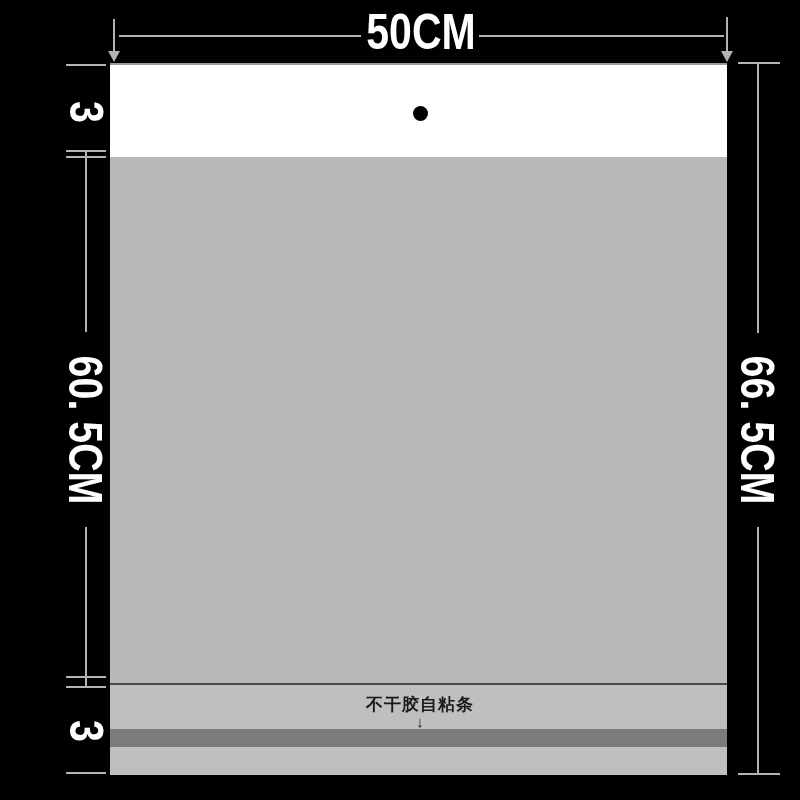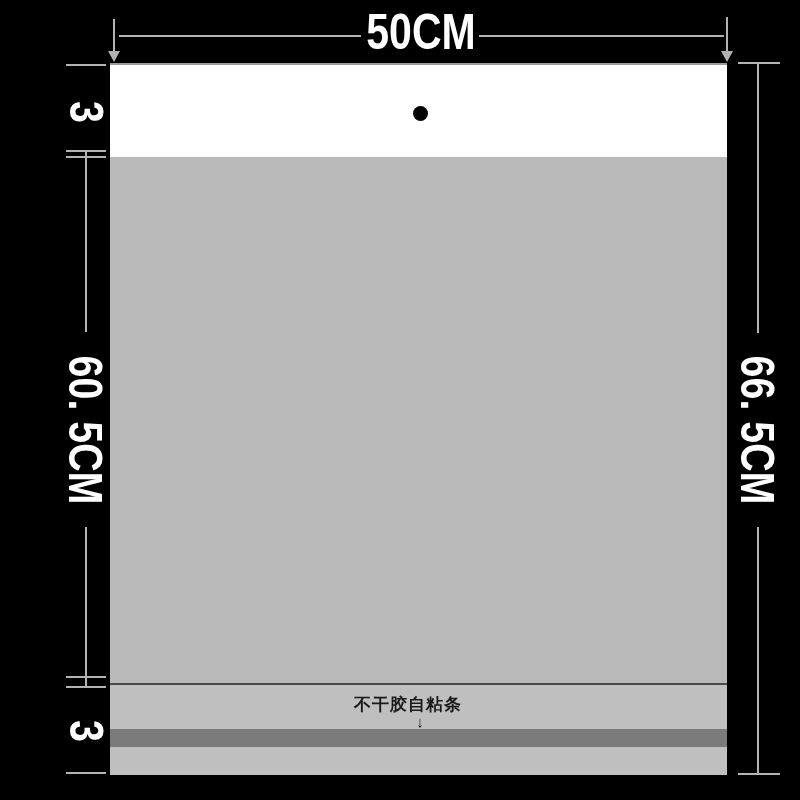--- a/index.html
+++ b/index.html
@@ -27,21 +27,21 @@
   .hang-hole{
     position:absolute;left:303px;top:41px;width:15px;height:15px;
     background:#000000;border-radius:50%;
   }
 
   
   .note{
     position:absolute;white-space:nowrap;color:#1a1a1a;font-weight:bold;
     transform:translate(-50%,-50%);
   }
-  .note-text{left:408px;top:704px;font-size:17px;letter-spacing:1px;}
+  .note-text{left:420px;top:704px;font-size:17px;letter-spacing:1px;}
   .note-arrow{left:420px;top:721px;font-size:15px;}
 
   
   .dl{position:absolute;background:#b3b3b3;}
   .dl.h{height:2px;}
   .dl.v{width:2px;}
   .arr-down{
     position:absolute;width:0;height:0;
     border-left:6px solid transparent;border-right:6px solid transparent;
     border-top:11px solid #b3b3b3;

